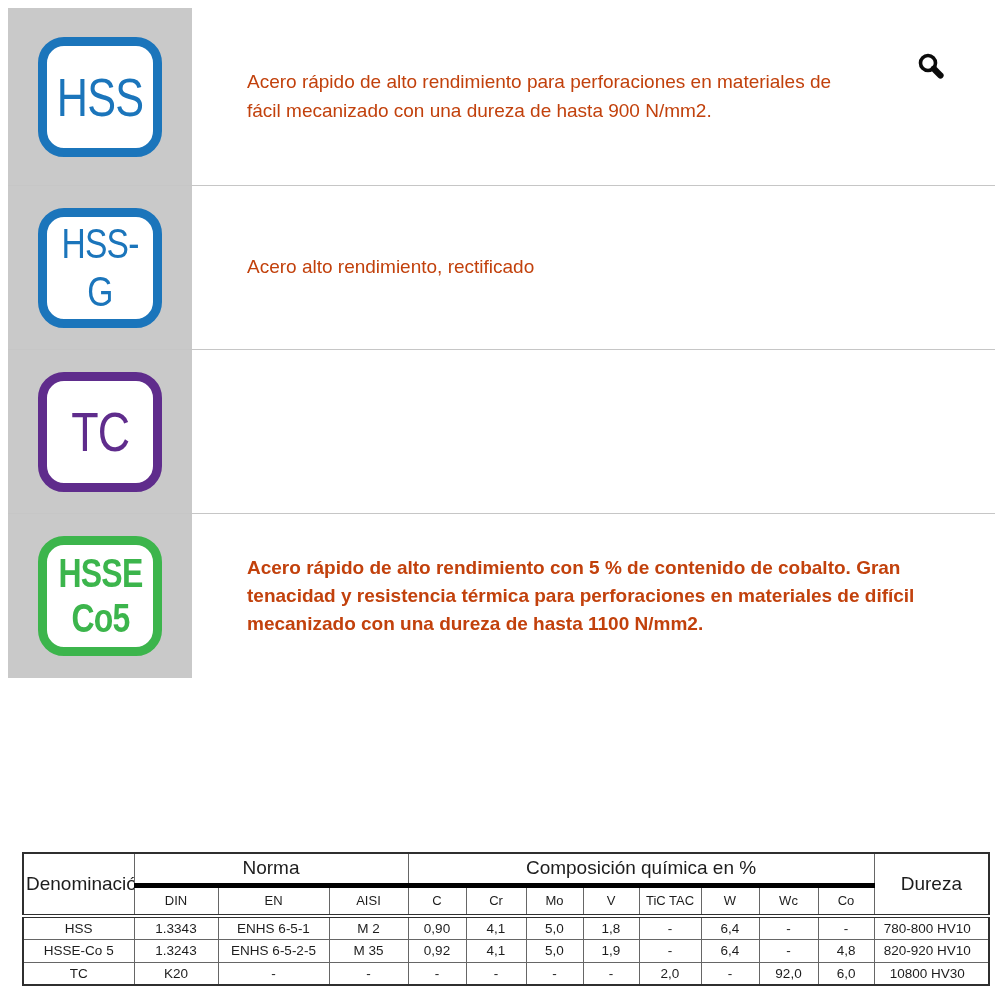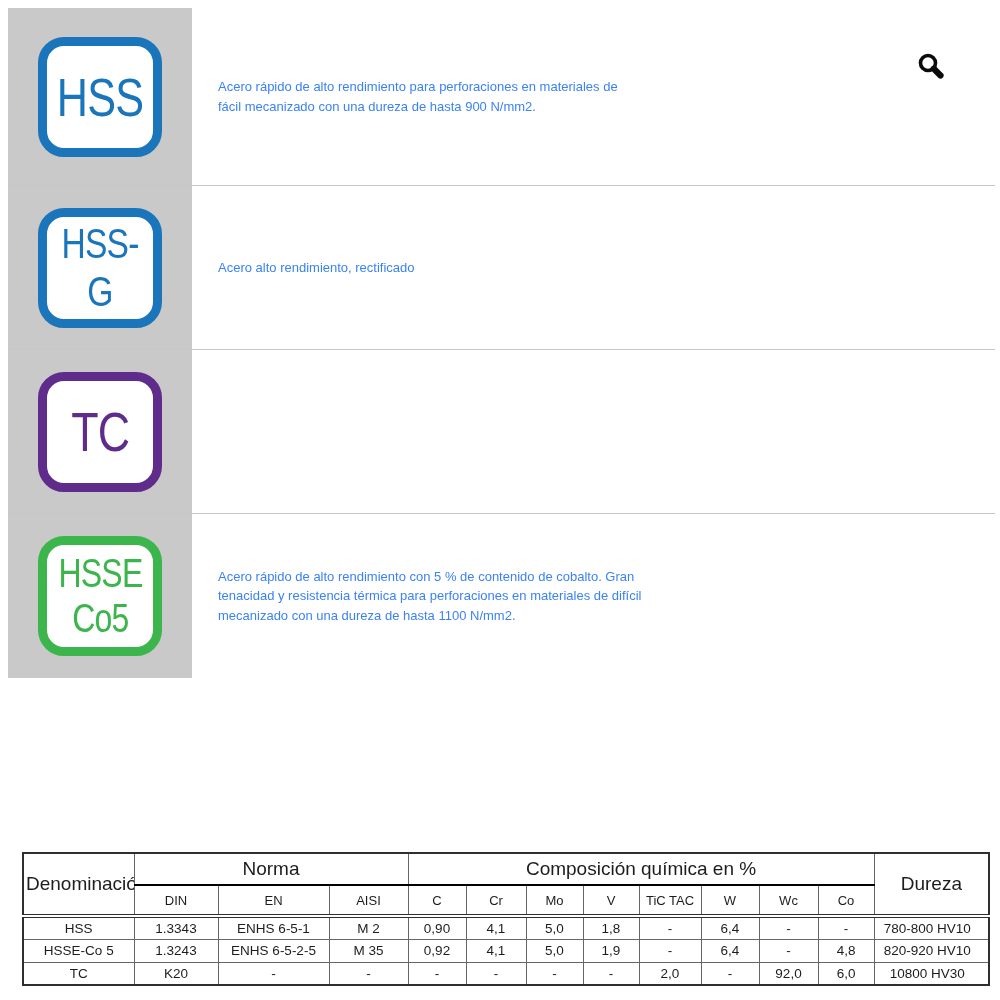--- a/index.html
+++ b/index.html
@@ -4,24 +4,24 @@
 <style>
   * { margin:0; padding:0; box-sizing:border-box; }
   html,body { background:#ffffff; }
   body { width:1000px; height:1000px; font-family:"Liberation Sans", sans-serif; position:relative; overflow:hidden; }
   .canvas { position:absolute; inset:0; background:#fff; }
 
   
   .materials { position:absolute; left:8px; top:8px; right:5px; }
   .mat-row { display:flex; height:164px; border-bottom:1px solid #c6c6c6; }
   .mat-row.first { height:178px; }
-  .mat-row.last { border-bottom:none; }
+  .mat-row.last { border-bottom:none;font-weight:bold; }
   .badge-col { width:184px; background:#c9c9c9; display:flex; align-items:center; justify-content:center; flex:0 0 184px; }
   .desc-col { flex:1; display:flex; align-items:center; padding:0 40px 0 26px; }
-  .desc { color:#3b82f6; font-size:13px; line-height:1.48; white-space:pre-line; }
+  .desc { color:#c2410c; font-size:19px; line-height:1.48; white-space:pre-line;margin-left:29px; }
 
   .badge { width:124px; height:120px; background:#fff; border:9px solid; border-radius:26px;
            display:flex; align-items:center; justify-content:center; overflow:hidden; }
   .badge.blue   { border-color:#1b75bb; color:#1b75bb; }
   .badge.purple { border-color:#5f2c8c; color:#5f2c8c; }
   .badge.green  { border-color:#3cb54c; color:#3cb54c; }
   .badge-label { display:block; transform:scaleX(0.8); letter-spacing:-1px; white-space:pre-line; text-align:center; }
   .badge-label.f-hss  { font-size:54px; }
   .badge-label.f-hssg { font-size:42px; }
   .badge-label.f-tc   { font-size:56px; }
@@ -32,21 +32,21 @@
 
   
   .spec-table { position:absolute; left:22px; top:852px; width:966px; border-collapse:collapse;
                 font-size:13.5px; color:#1d1d1d; table-layout:fixed; }
   .spec-table th, .spec-table td { border:1px solid #666; text-align:center; vertical-align:middle;
                 font-weight:normal; padding:0 2px; overflow:hidden; }
   .spec-table { border:2px solid #2f2f2f; }
   .spec-table tr.grp th { height:32px; font-size:19px; }
   .spec-table tr.sub th { height:31px; font-size:13px; }
   .spec-table thead th { border-bottom:4px double #2f2f2f; }
-  .spec-table thead tr.grp th.span-col { border-bottom:2px solid #000000; }
+  .spec-table thead tr.grp th.span-col { border-bottom:5px solid #000000; }
   .spec-table tbody td { height:23px; }
   .spec-table td.dureza { text-align:center; padding-right:10px; }
   .spec-table th.denom { font-size:13px; }
 </style>
 </head>
 <body>
 
 <div class="canvas">
 
   <div class="materials">

